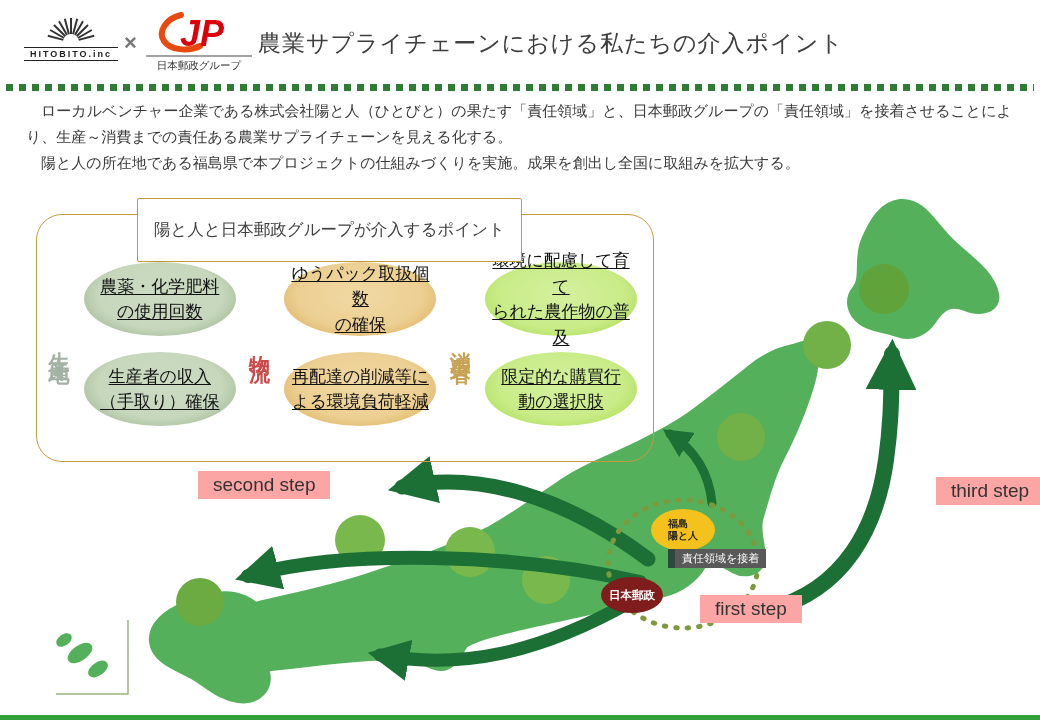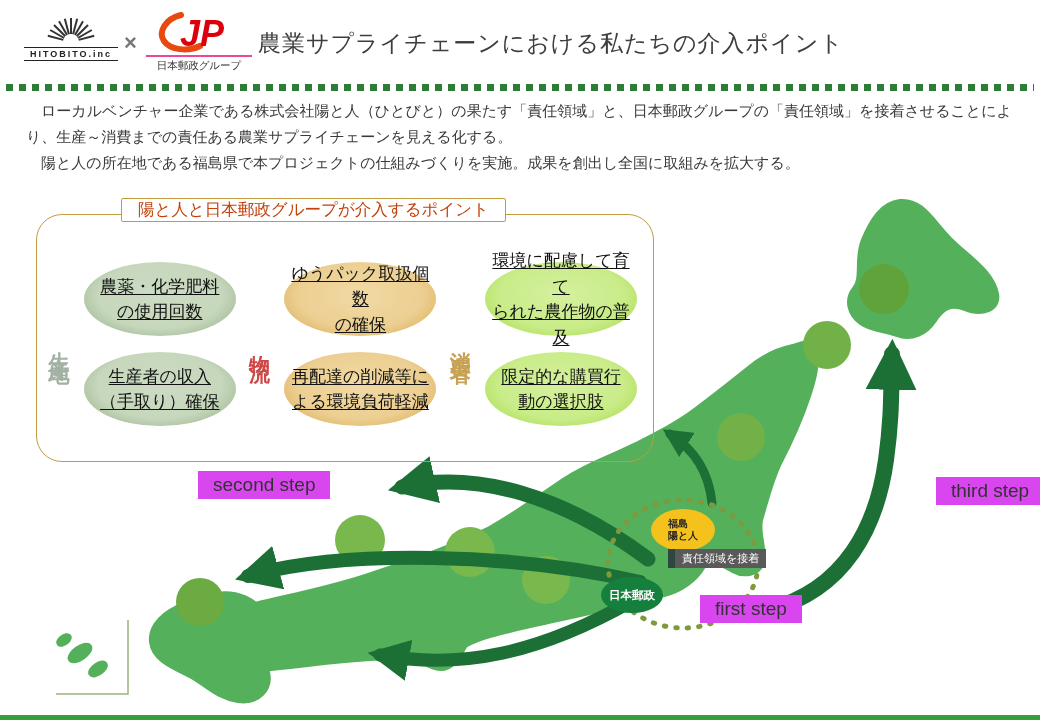--- a/index.html
+++ b/index.html
@@ -13,44 +13,44 @@
 
   
   .hitobito-logo { position:absolute; left:24px; top:12px; width:94px; text-align:center; }
   .hitobito-logo .name {
     font-size:9px; font-weight:bold; letter-spacing:2px; color:#222;
     border-top:1.5px solid #222; border-bottom:1.5px solid #222; padding:1px 0; margin-top:1px;
   }
   .cross-mark { position:absolute; left:124px; top:30px; font-size:22px; color:#777; font-weight:bold; }
   .jp-logo { position:absolute; left:146px; top:8px; width:106px; text-align:center; }
   .jp-logo .sub {
-    font-size:10.5px; color:#333; border-top:2px solid #ec4899; padding-top:2px; margin-top:-3px;
+    font-size:10.5px; color:#333; border-top:2px solid #a3a3a3; padding-top:2px; margin-top:-3px;
   }
   .page-title {
     position:absolute; left:258px; top:28px; font-size:23px; font-weight:normal;
     color:#3d3d3d; letter-spacing:1px; white-space:nowrap;
   }
   .dots-divider {
     position:absolute; top:84px; left:6px; width:1028px; height:7px;
     background:repeating-linear-gradient(90deg,#2e7d36 0px,#2e7d36 7px,transparent 7px,transparent 13px);
   }
 
   
   .intro { position:absolute; top:98px; left:26px; width:990px; font-size:15px; line-height:1.72; color:#3a3a3a; z-index:2; }
   .intro p { margin:0; }
 
   
   .panel {
     position:absolute; left:36px; top:214px; width:616px; height:246px;
     border:1.5px solid #c49a3f; border-radius:26px; z-index:2;
   }
   .panel-title {
-    position:absolute; top:-17px; left:84px; background:#fff;
+    position:absolute; top:-17px; left:100px; background:#fff;
     border:1.5px solid #c49a3f; border-radius:2px;
-    padding:0 16px; font-size:16.5px; color:#c2410c; white-space:nowrap;
+    padding:20px 16px; font-size:16.5px; color:#404040; white-space:nowrap;
   }
   .panel-body {
     display:flex; align-items:center; justify-content:space-between;
     height:100%; padding:16px 16px 4px 12px; box-sizing:border-box;
   }
   .vlabel {
     writing-mode:vertical-rl; text-orientation:upright;
     font-size:21px; font-weight:bold; letter-spacing:6px; line-height:1;
   }
   .vlabel.production { color:#a3b1a4; }
@@ -64,41 +64,41 @@
   }
   .oval span { text-decoration:underline; text-underline-offset:2px; }
   .oval.green  { background:radial-gradient(ellipse at 50% 45%, #ccdcc4 0%, #c6d7bc 58%, #8caa7e 100%); }
   .oval.orange { background:radial-gradient(ellipse at 50% 45%, #f1d9a4 0%, #eccf92 58%, #d8a64b 100%); }
   .oval.lime   { background:radial-gradient(ellipse at 50% 45%, #d5f09e 0%, #c9ec89 58%, #9fd73f 100%); }
 
   
   .map-svg { position:absolute; left:0; top:0; z-index:1; }
 
   .step-label {
-    position:absolute; background:#d946ef; color:#333;
+    position:absolute; background:#fca5a5; color:#333;
     font-size:19px; padding:3px 15px; z-index:3; white-space:nowrap;
   }
   .step-second { left:198px; top:471px; }
   .step-third  { left:936px; top:477px; }
   .step-first  { left:700px; top:595px; }
 
   .fk-hitobito {
     position:absolute; left:651px; top:509px; width:64px; height:42px;
     background:#f4c11d; border-radius:50%;
     display:flex; align-items:center; justify-content:center; 
     font-size:10px; line-height:1.25; color:#222; font-weight:bold; z-index:3;
   }
   .fk-bond {
     position:absolute; left:620px; top:549px;
     background:#595959; color:#fff; font-size:11px; padding:2px 7px;
     border-left:7px solid #30473f; z-index:3; white-space:nowrap;margin-left:48px;
   }
   .fk-jp {
     position:absolute; left:601px; top:577px; width:62px; height:36px;
-    background:#15803d; border-radius:50%; color:#fff;
+    background:#7f1d1d; border-radius:50%; color:#fff;
     display:flex; align-items:center; justify-content:center;
     font-size:11.5px; font-weight:bold; z-index:3;
   }
 
   .bottom-border { position:absolute; left:0; right:0; bottom:0; height:5px; background:#33a03c; z-index:4; }
 </style>
 </head>
 <body>
 
 <div class="hitobito-logo">

